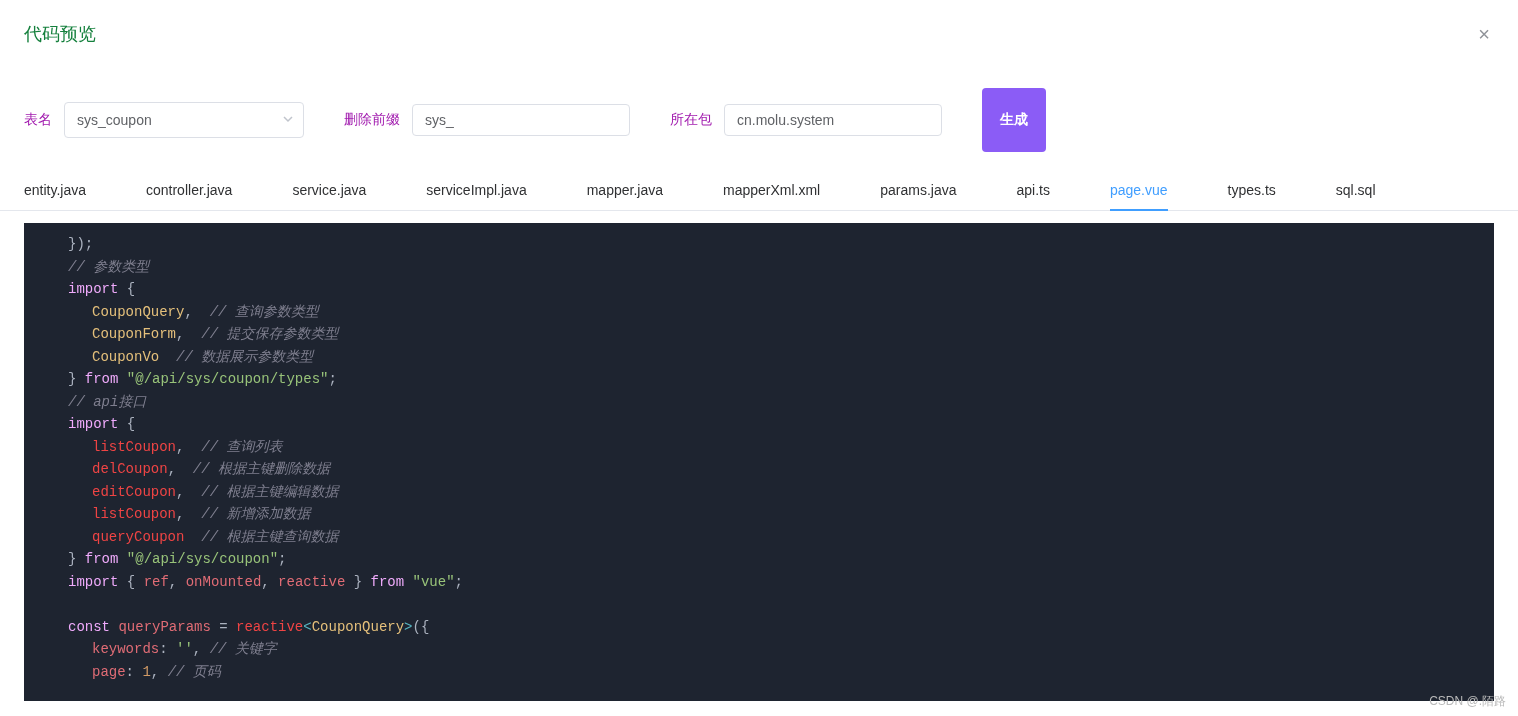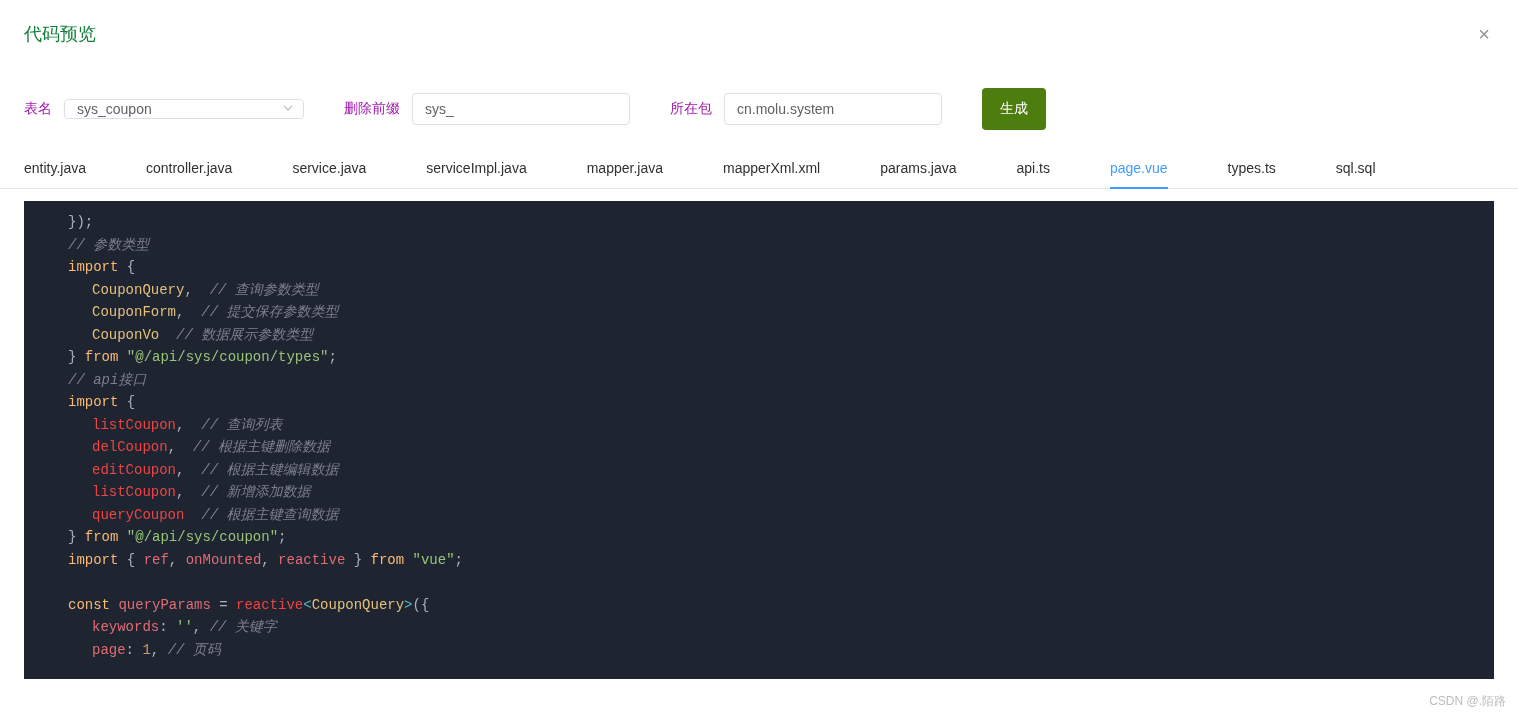--- a/index.html
+++ b/index.html
@@ -46,21 +46,21 @@
       color: #a21caf;
       margin-right: 12px;
       white-space: nowrap;
     }
     .select-wrapper {
       position: relative;
       width: 240px;
     }
     .select-input {
       width: 100%;
-      height: 20px;
+      height: 36px;
       border: 1px solid #dcdfe6;
       border-radius: 4px;
       padding: 0 30px 0 12px;
       font-size: 14px;
       color: #606266;
       background: #fff;
       cursor: pointer;
       outline: none;
     }
     .select-arrow {
@@ -75,27 +75,28 @@
       width: 218px;
       height: 32px;
       border: 1px solid #dcdfe6;
       border-radius: 4px;
       padding: 0 12px;
       font-size: 14px;
       color: #606266;
       outline: none;
     }
     .btn-primary {
-      background: #4d7c0f;
+      background: #8b5cf6;
       color: #fff;
       border: none;
       border-radius: 4px;
-      padding: 12px 18px;
-      font-size: 14px;
-      cursor: pointer;
+      padding: 23px 18px;
+      font-size: 14px;
+      cursor: pointer;
+      font-weight: bold;
     }
     .tabs {
       display: flex;
       border-bottom: 1px solid #e4e7ed;
       padding: 0 24px;
       gap: 0;
     }
     .tab-item {
       padding: 10px 20px 12px 0;
       margin-right: 40px;
@@ -128,21 +129,21 @@
       overflow-y: auto;
       position: relative;
     }
     .code-container::-webkit-scrollbar { width: 10px; }
     .code-container::-webkit-scrollbar-track { background: #1e2430; }
     .code-container::-webkit-scrollbar-thumb { background: #4a5160; border-radius: 5px; }
     .code-line { white-space: pre; }
     .indent1 { padding-left: 24px; }
     .indent2 { padding-left: 48px; }
     .c-comment { color: #7f7f8f; font-style: italic; }
-    .c-keyword { color: #fdba74; text-align: center; }
+    .c-keyword { color: #f0abfc; text-align: center; }
     .c-brace { color: #abb2bf; }
     .c-yellow { color: #e5c07b; }
     .c-blue { color: #ef4444; }
     .c-string { color: #98c379; }
     .c-red { color: #e06c75; }
     .c-teal { color: #56b6c2; }
     .c-orange { color: #d19a66; }
     .watermark {
       position: absolute;
       right: 12px;

